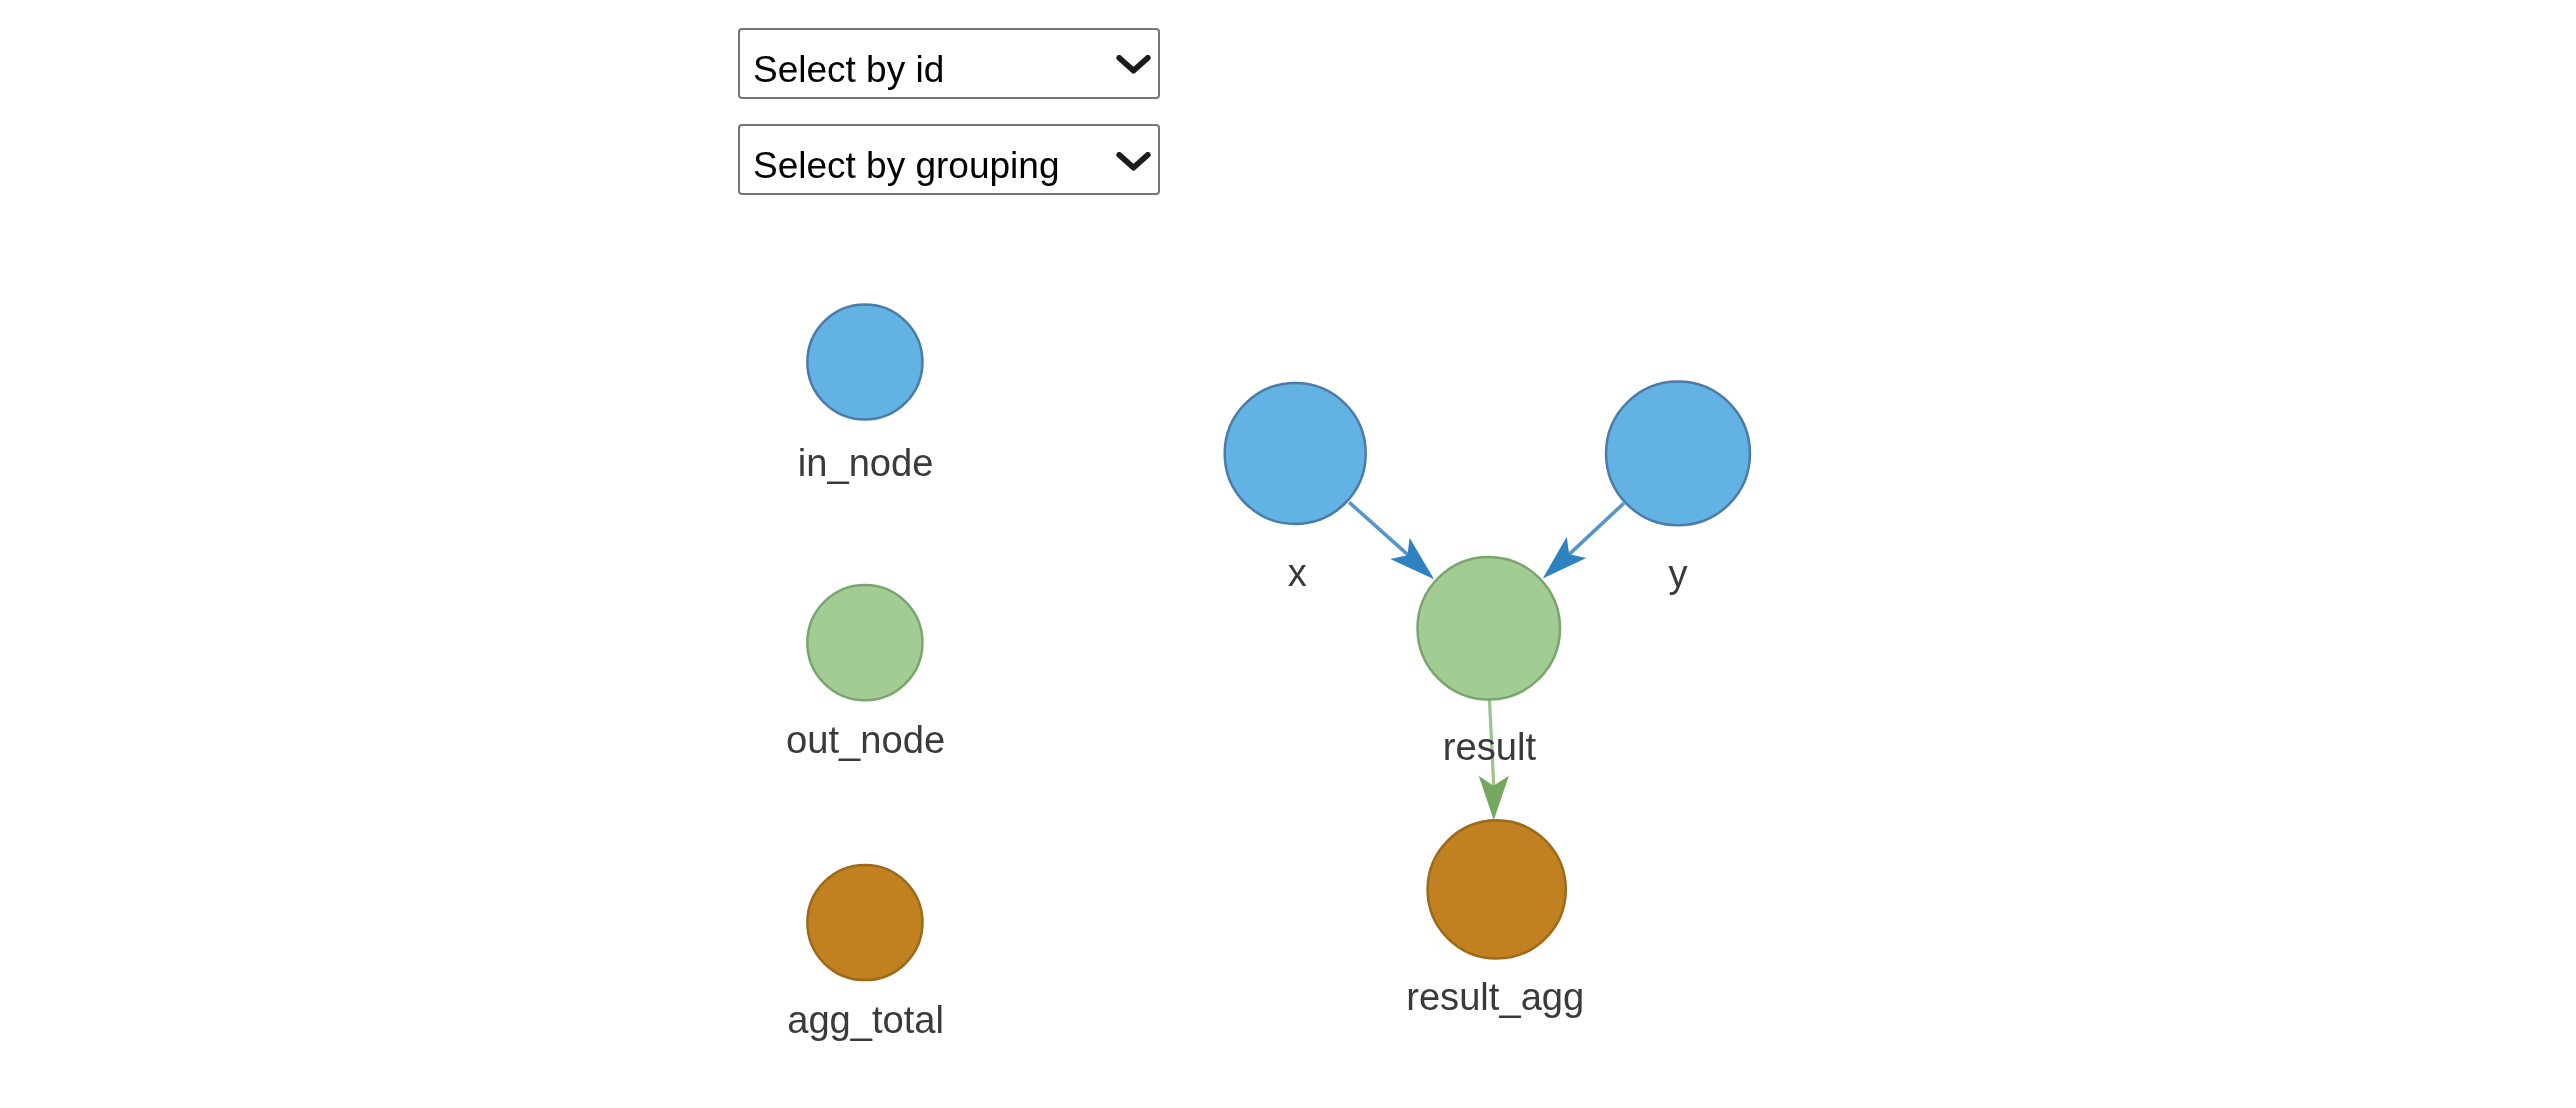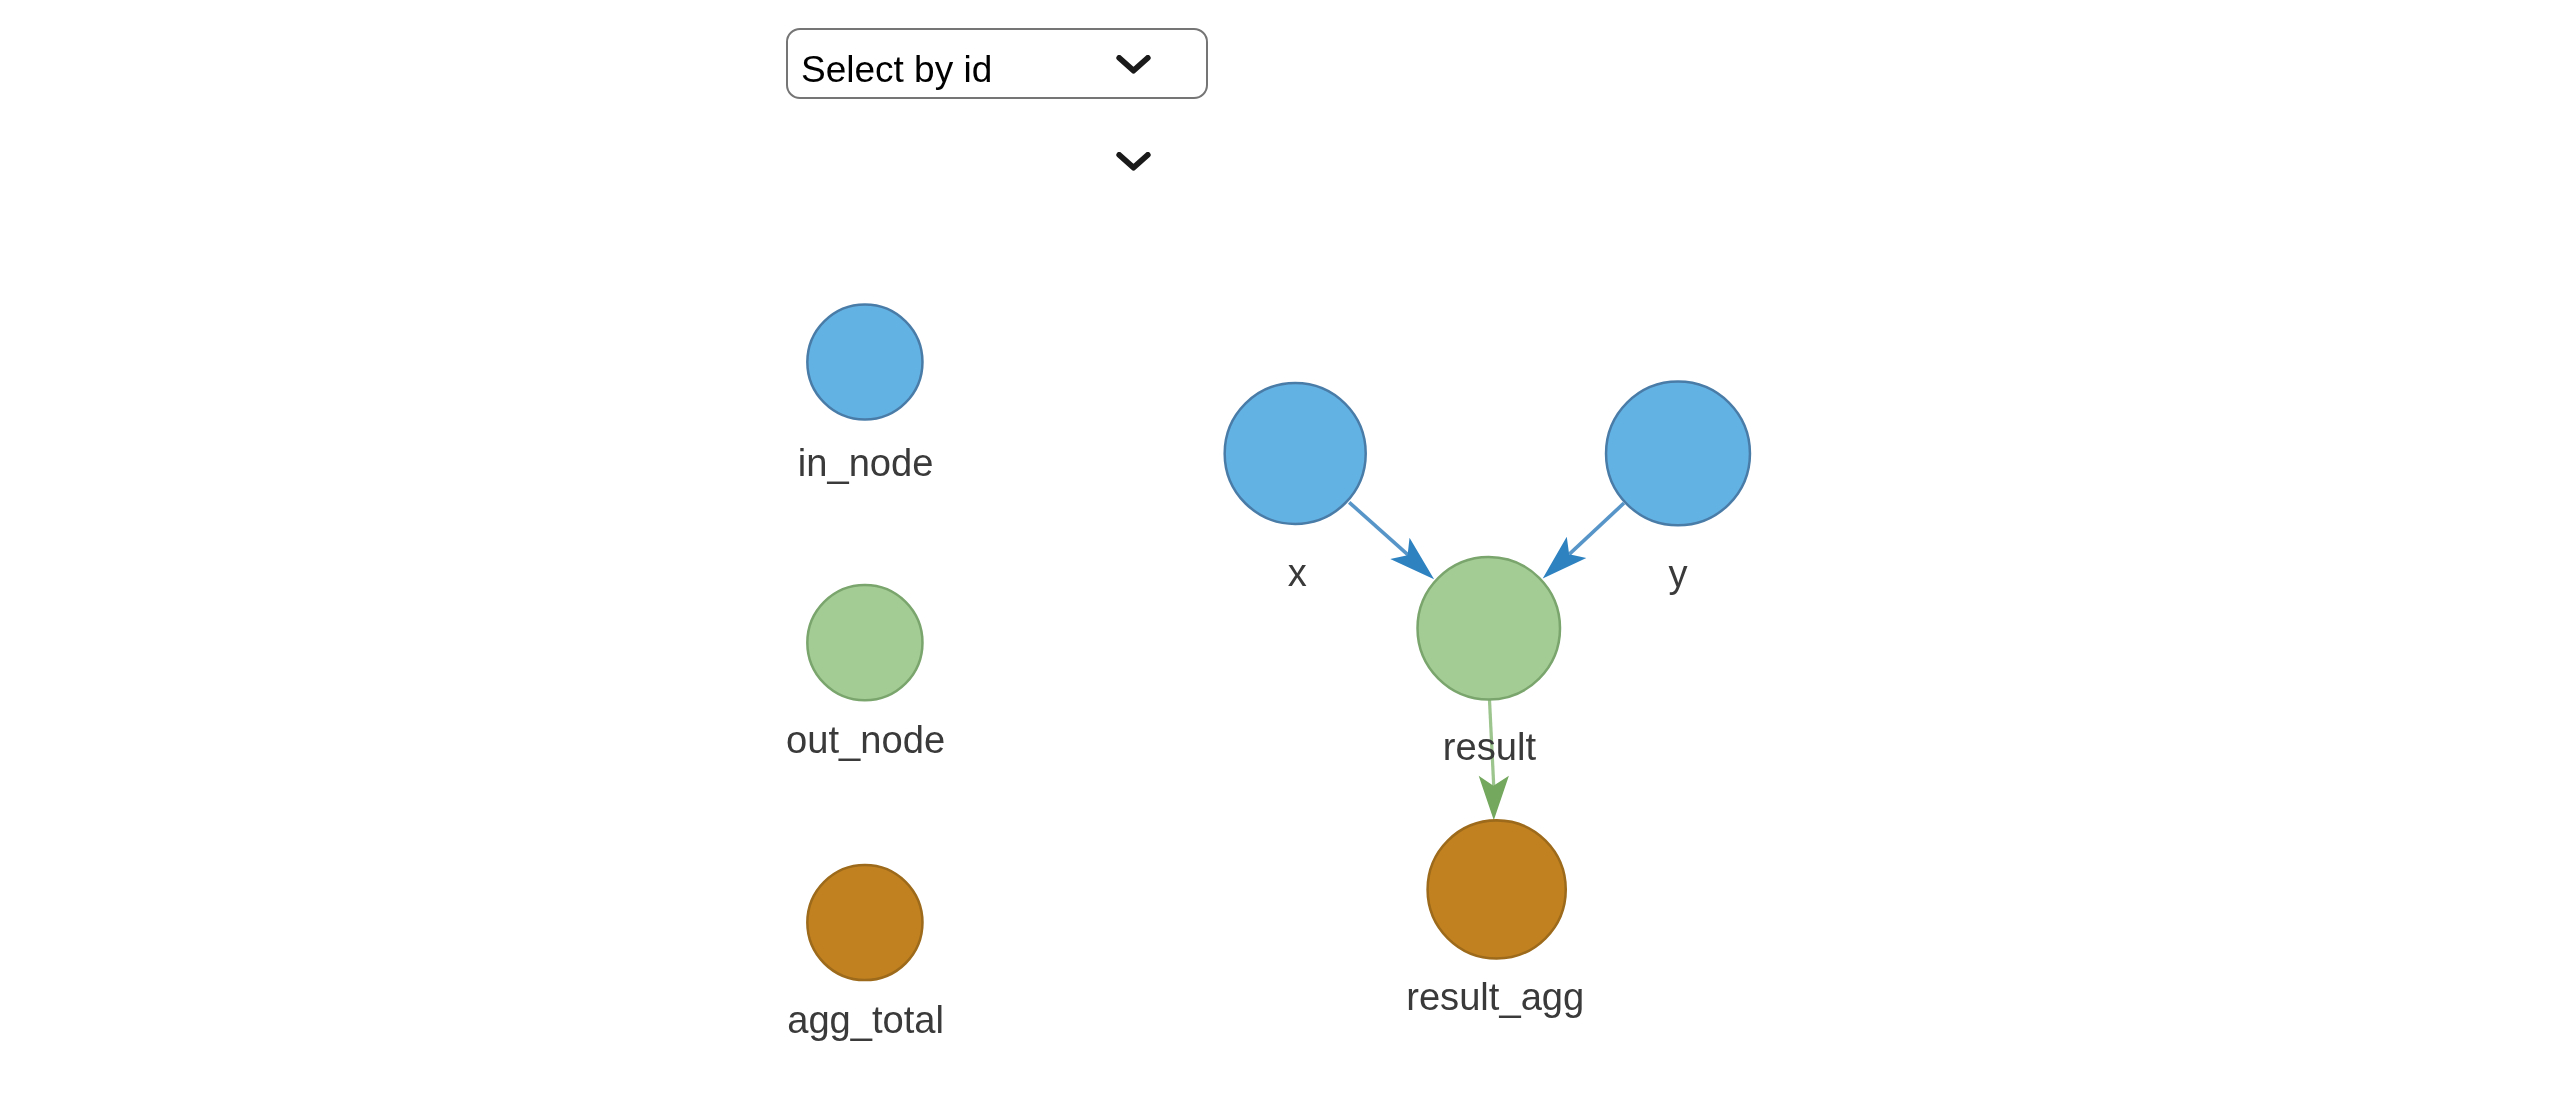--- a/index.html
+++ b/index.html
@@ -21,27 +21,26 @@
     position: absolute;
     left: 738px;
     width: 422px;
     height: 71px;
     box-sizing: border-box;
     font-family: "Liberation Sans", "DejaVu Sans", sans-serif;
     font-size: 37px;
     color: #000000;
     background: #ffffff;
     border: 2.2px solid #757575;
-    border-radius: 14px;
+    border-radius: 4px;
     padding: 12px 65px 0 13px;
     -webkit-appearance: none;
     -moz-appearance: none;
     appearance: none;
     outline: none;
-    margin-left: 48px;
   }
   #select-id { top: 28px; }
   #select-grouping { top: 124px; }
   .chev {
     position: absolute;
     left: 1116px;
     width: 35px;
     height: 20px;
     pointer-events: none;
   }
@@ -65,20 +64,23 @@
 
 <div class="stage">
 
   <select id="select-id" class="ctl">
     <option>Select by id</option>
   </select>
   <svg id="chev1" class="chev" viewBox="0 0 48 28">
     <polyline points="4,4 24,22 44,4" fill="none" stroke-width="8" stroke-linecap="round" stroke-linejoin="round" stroke="#1A1A1A"></polyline>
   </svg>
 
+  <select id="select-grouping" class="ctl">
+    <option>Select by grouping</option>
+  </select>
   <svg id="chev2" class="chev" viewBox="0 0 48 28">
     <polyline points="4,4 24,22 44,4" fill="none" stroke-width="8" stroke-linecap="round" stroke-linejoin="round" stroke="#1A1A1A"></polyline>
   </svg>
 
   <svg id="net" viewBox="0 0 3580 1541">
 
     <g>
       <circle cx="1202" cy="503" r="80" stroke-width="3.5" fill="#63B2E4" stroke="#4A7CA8"></circle>
       <text class="lbl" x="1203" y="661" text-anchor="middle">in_node</text>
 

